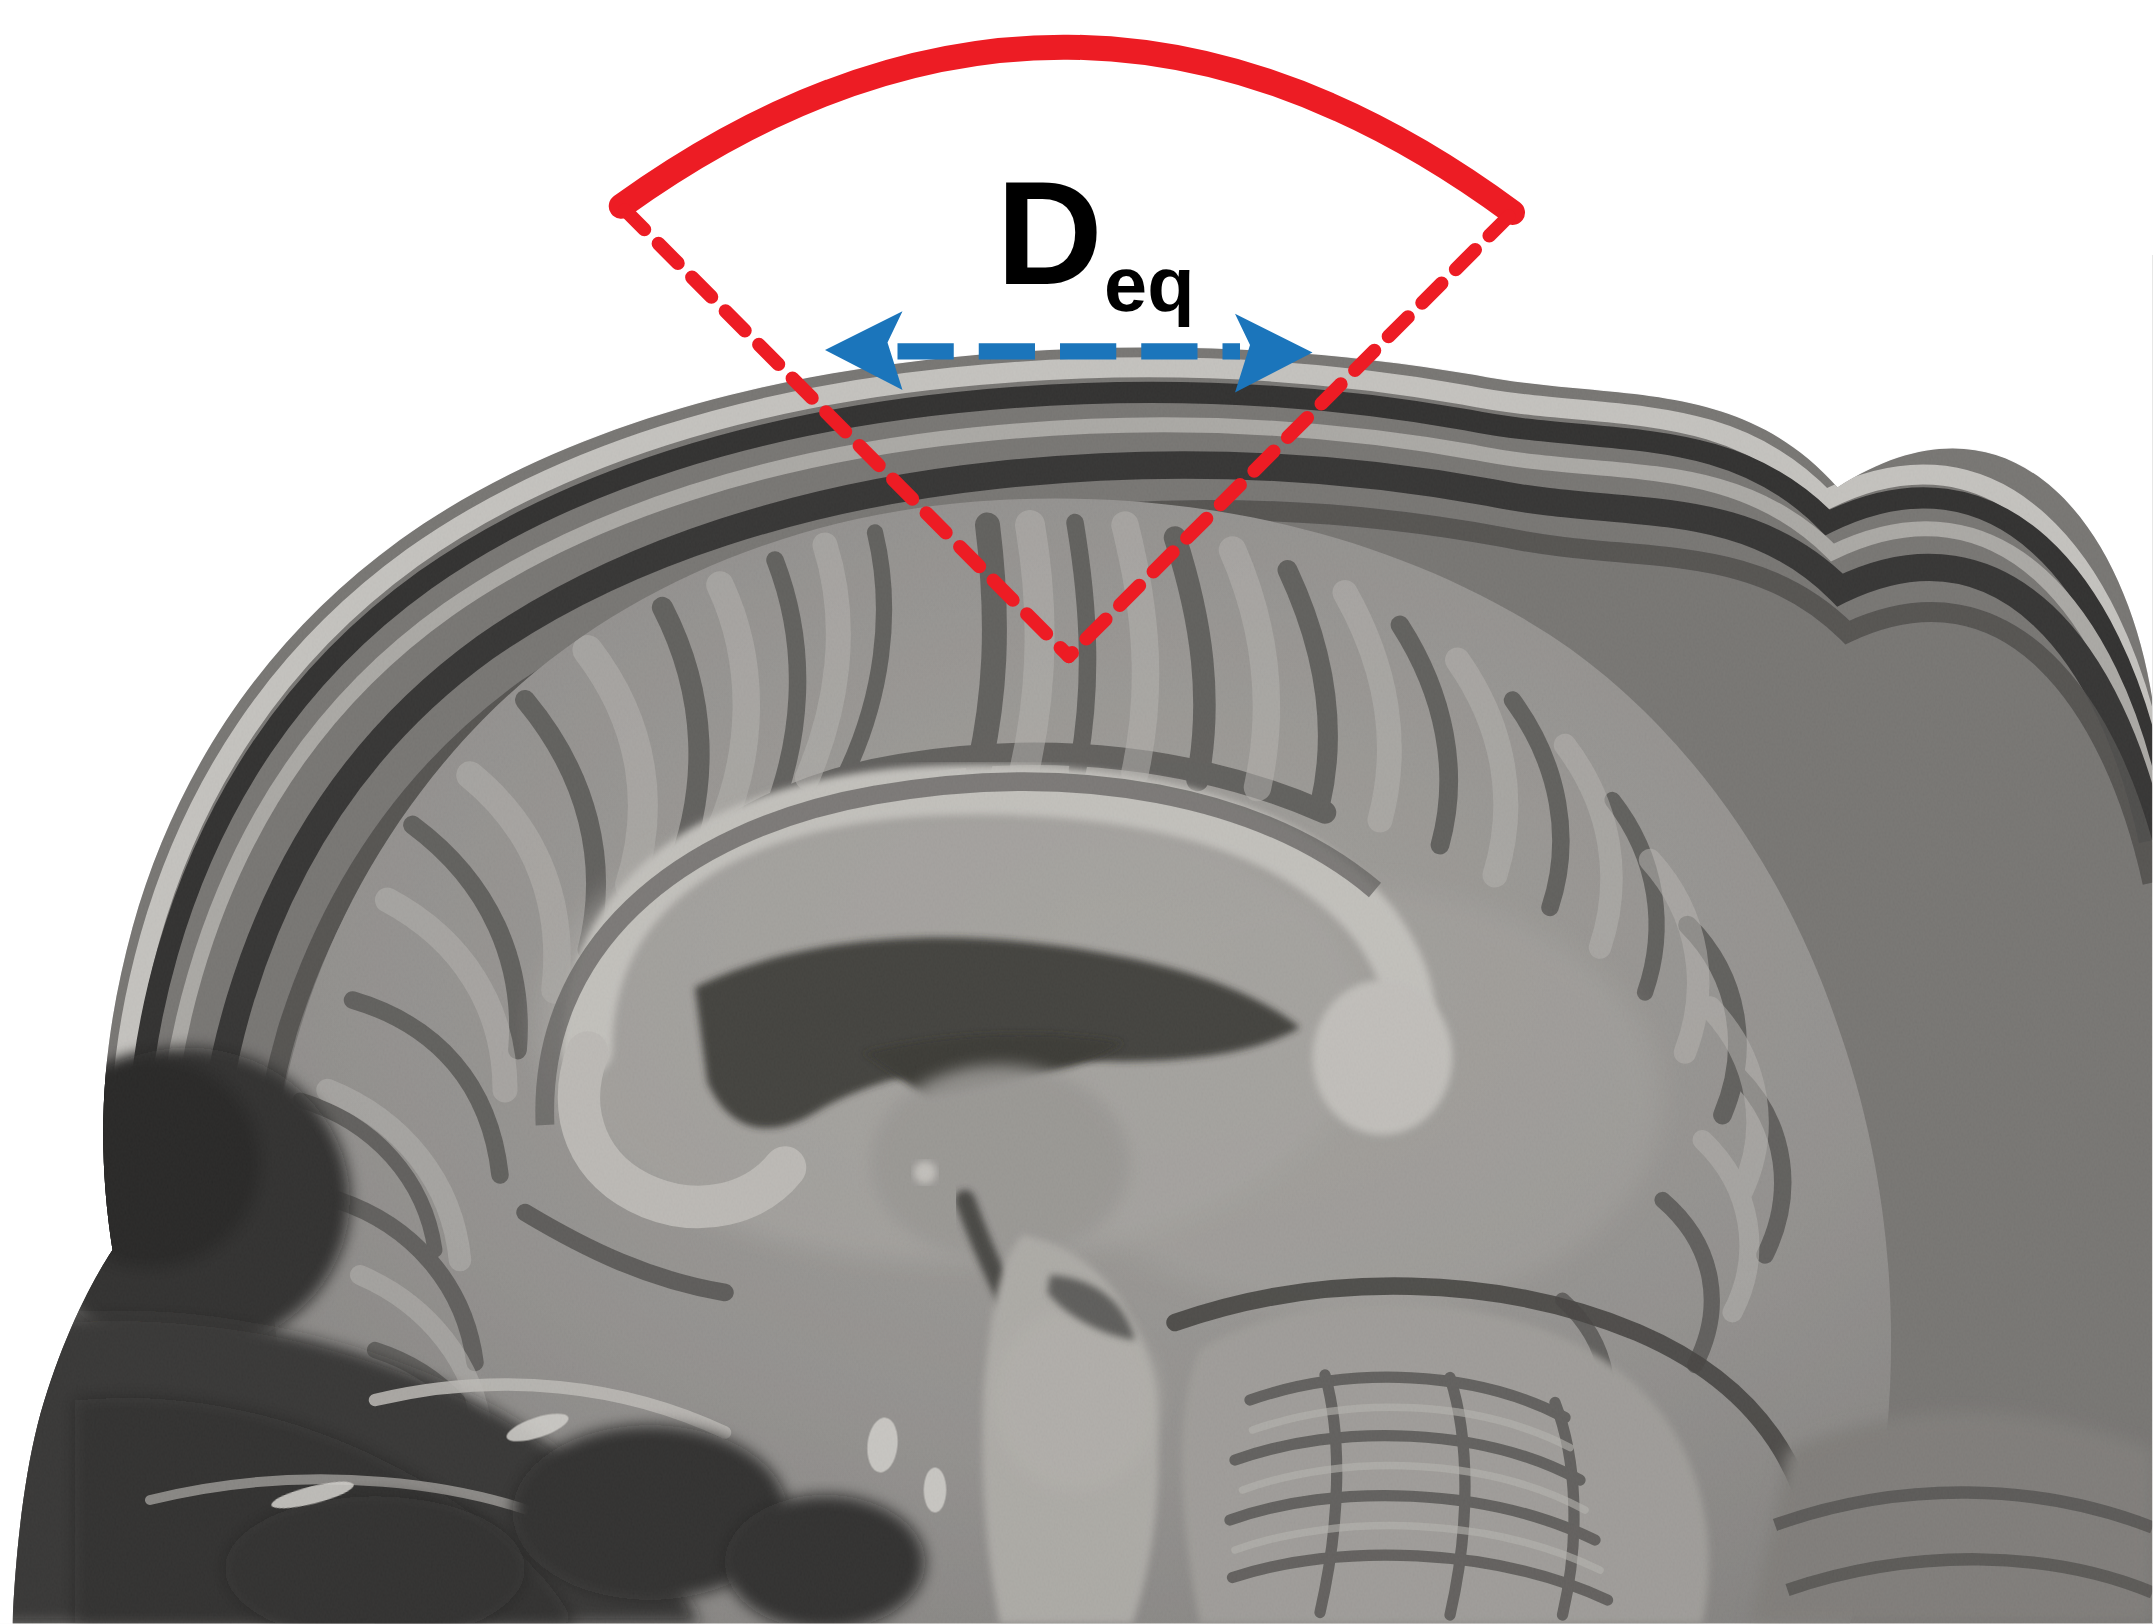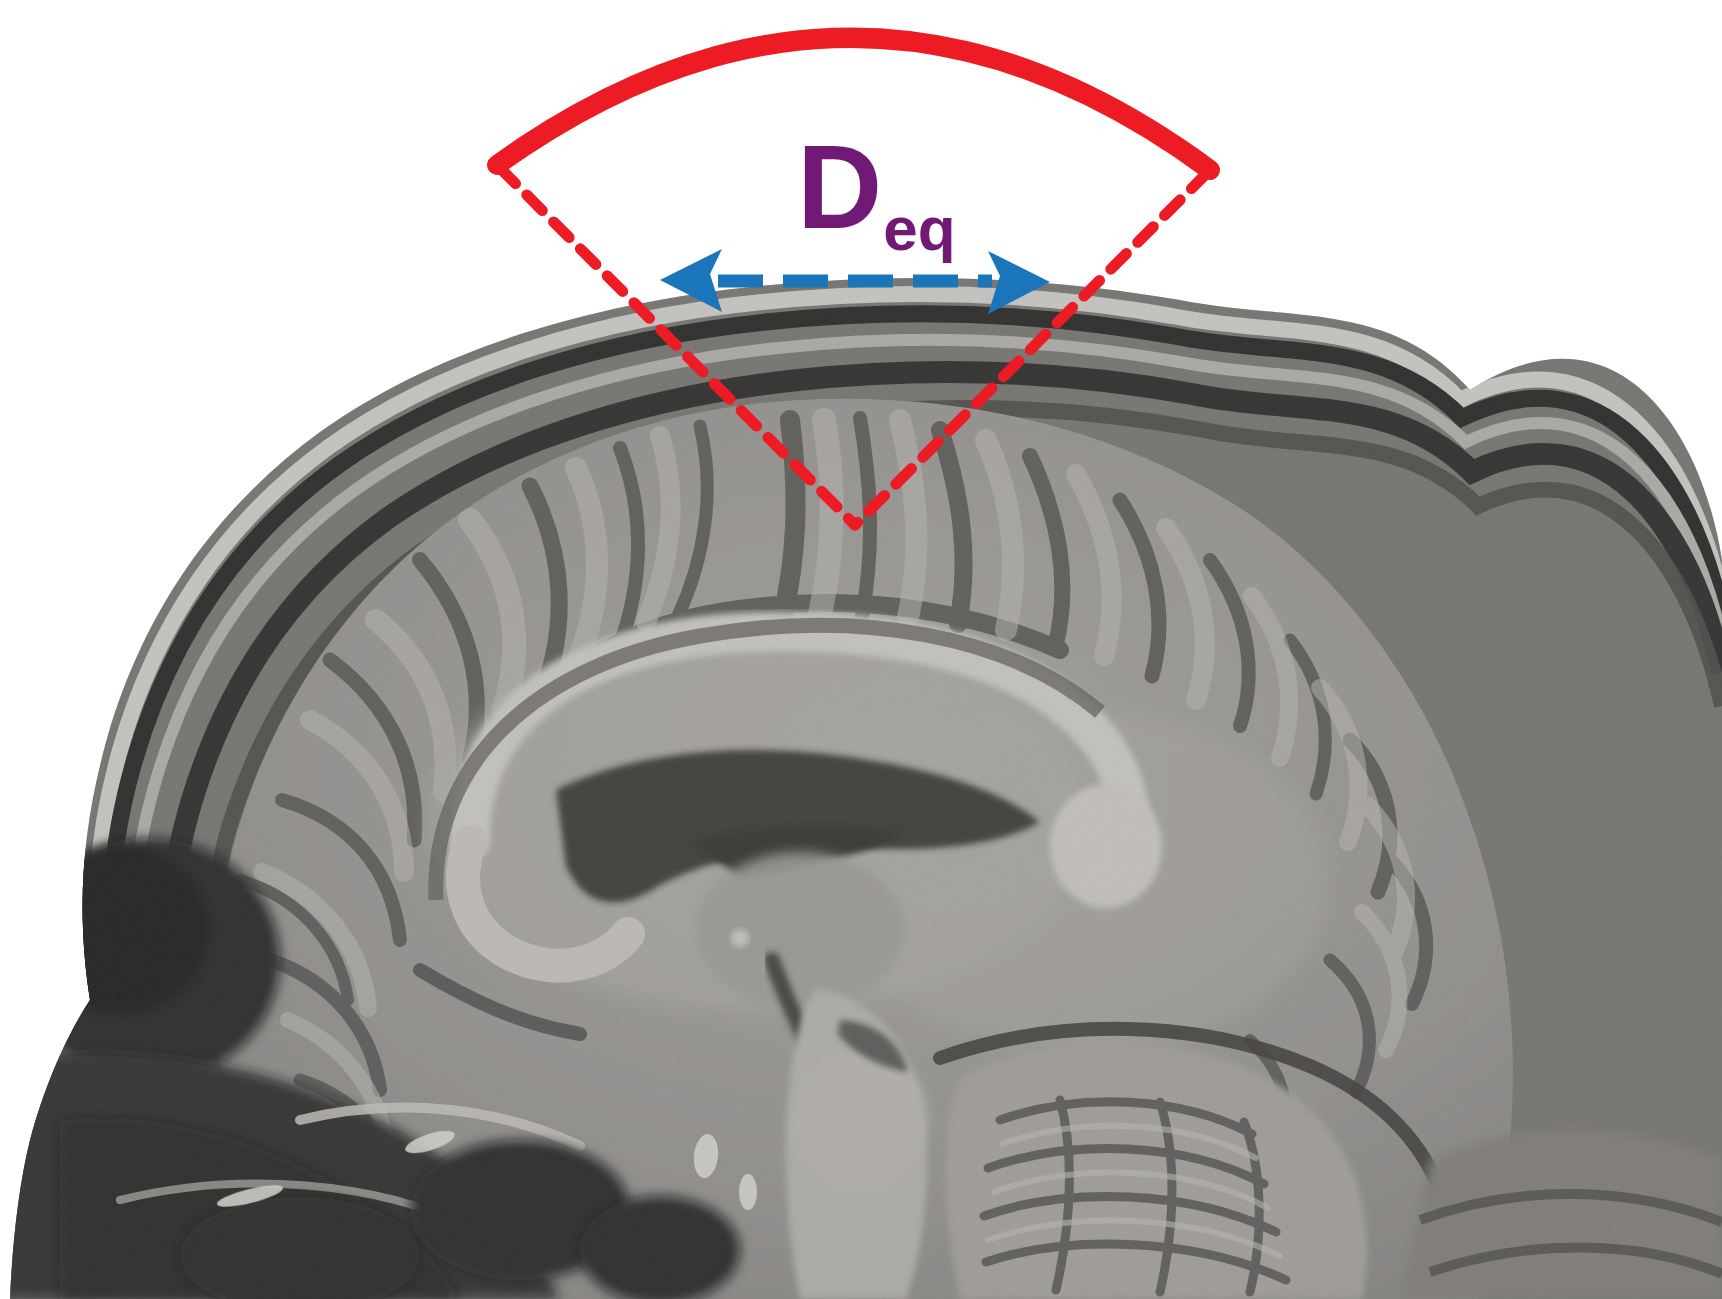--- a/index.html
+++ b/index.html
@@ -1,20 +1,20 @@
 <!DOCTYPE html>
 <html><head>
 <meta charset="utf-8">
 <style>
   html,body{margin:0;padding:0;background:#fff;}
   body{font-family:"Liberation Sans",sans-serif;}
   #stage{position:relative;width:1722px;height:1299px;background:#ffffff;overflow:hidden;}
   #mri{position:absolute;left:0;top:0;width:1722px;height:1299px;}
   .lbl{position:absolute;line-height:1;white-space:nowrap;}
-  #deq-label{left:797px;top:128px;font-weight:bold;font-size:118px;color:#701a75;letter-spacing:-1px;}
+  #deq-label{left:797px;top:128px;font-weight:bold;font-size:118px;color:#000000;letter-spacing:-1px;}
   #deq-label .sub{font-size:62px;vertical-align:baseline;position:relative;top:22px;left:2px;letter-spacing:0px;}
 </style>
 </head>
 <body>
 
 <div id="stage">
 
   <svg id="mri" viewBox="0 0 1722 1299" preserveAspectRatio="none">
     <defs>
 

